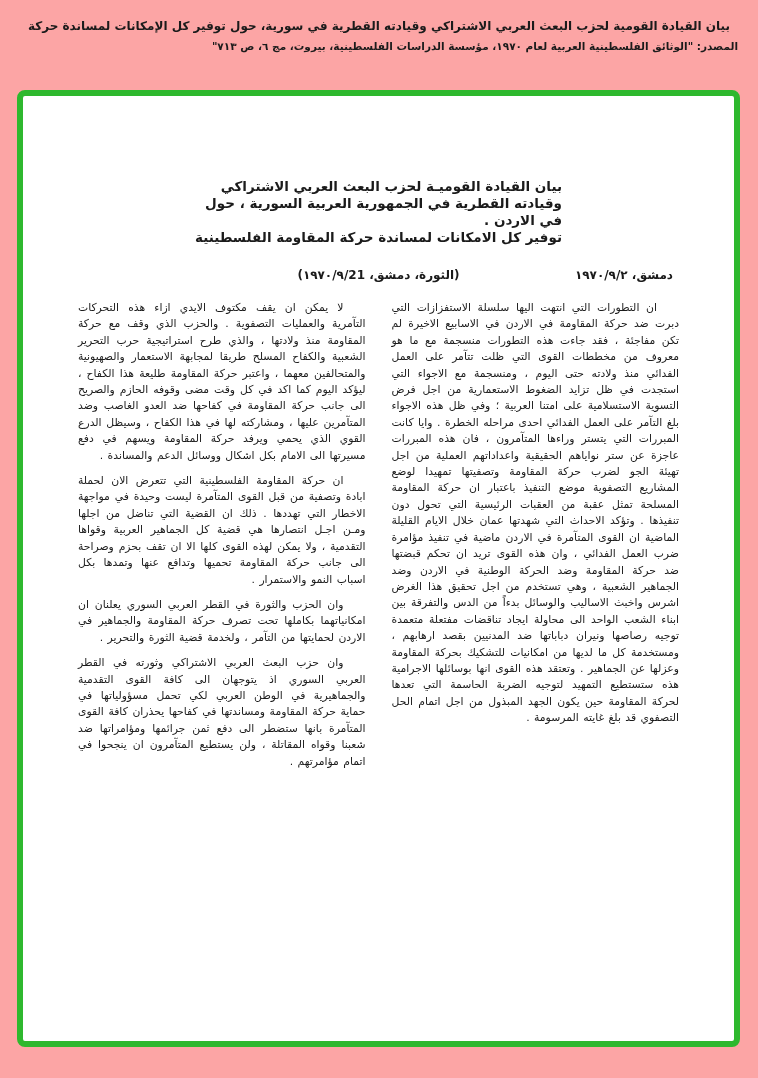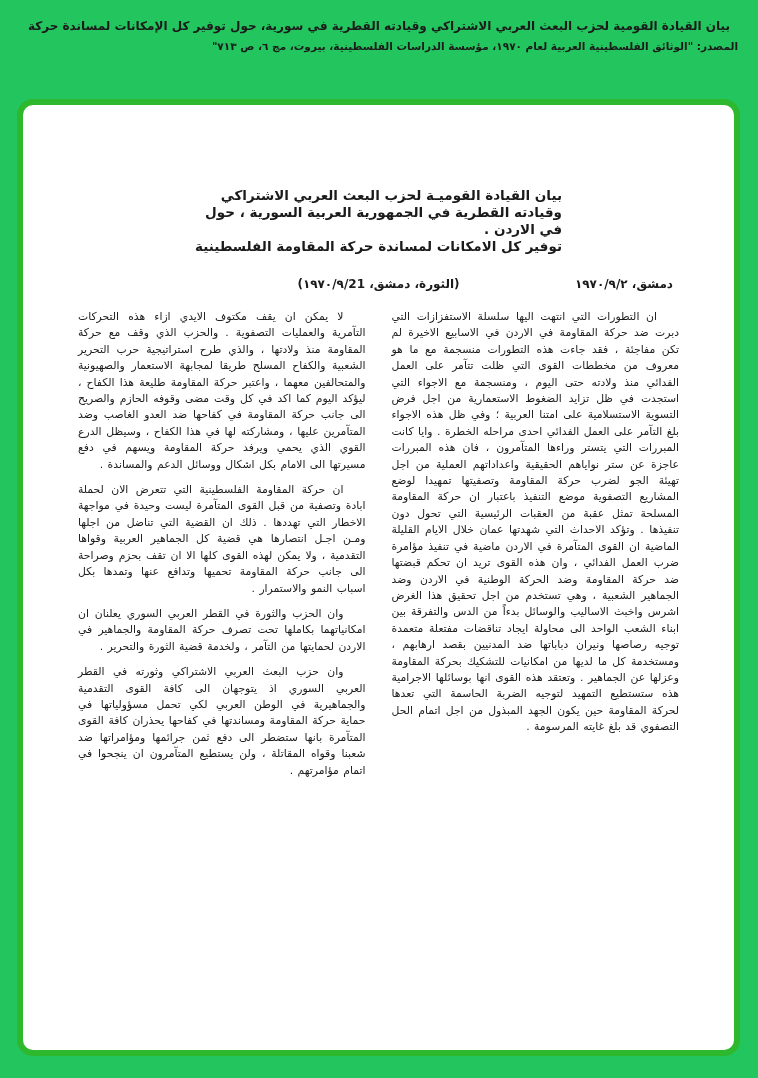--- a/index.html
+++ b/index.html
@@ -8,21 +8,21 @@
     width: 758px;
     height: 1078px;
     overflow: hidden;
     font-family: "DejaVu Sans", sans-serif;
     color: #1b1b1b;
   }
   .page {
     width: 758px;
     height: 1078px;
     position: relative;
-    background: #22c55e;
+    background: #fca5a5;
   }
   
   .top-header {
     direction: rtl;
     padding: 18px 14px 0 14px;
   }
   .top-header .hline {
     text-align: center;
     font-weight: bold;
     font-size: 12px;
@@ -33,25 +33,25 @@
     text-align: right;
     font-weight: bold;
     font-size: 10.5px;
     line-height: 15px;
     padding-right: 6px;
   }
   
   .scan-frame {
     position: absolute;
     left: 17px;
-    top: 99px;
+    top: 90px;
     width: 723px;
     height: 957px;
     border: 6px solid #2eb82e;
-    border-radius: 16px;
+    border-radius: 8px;
     background: #ffffff;
     overflow: hidden;
     padding: 0 55px;
   }
   .doc-title {
     direction: rtl;
     width: fit-content;
     margin: 82px auto 0 auto;
     text-align: right;
     font-weight: bold;

